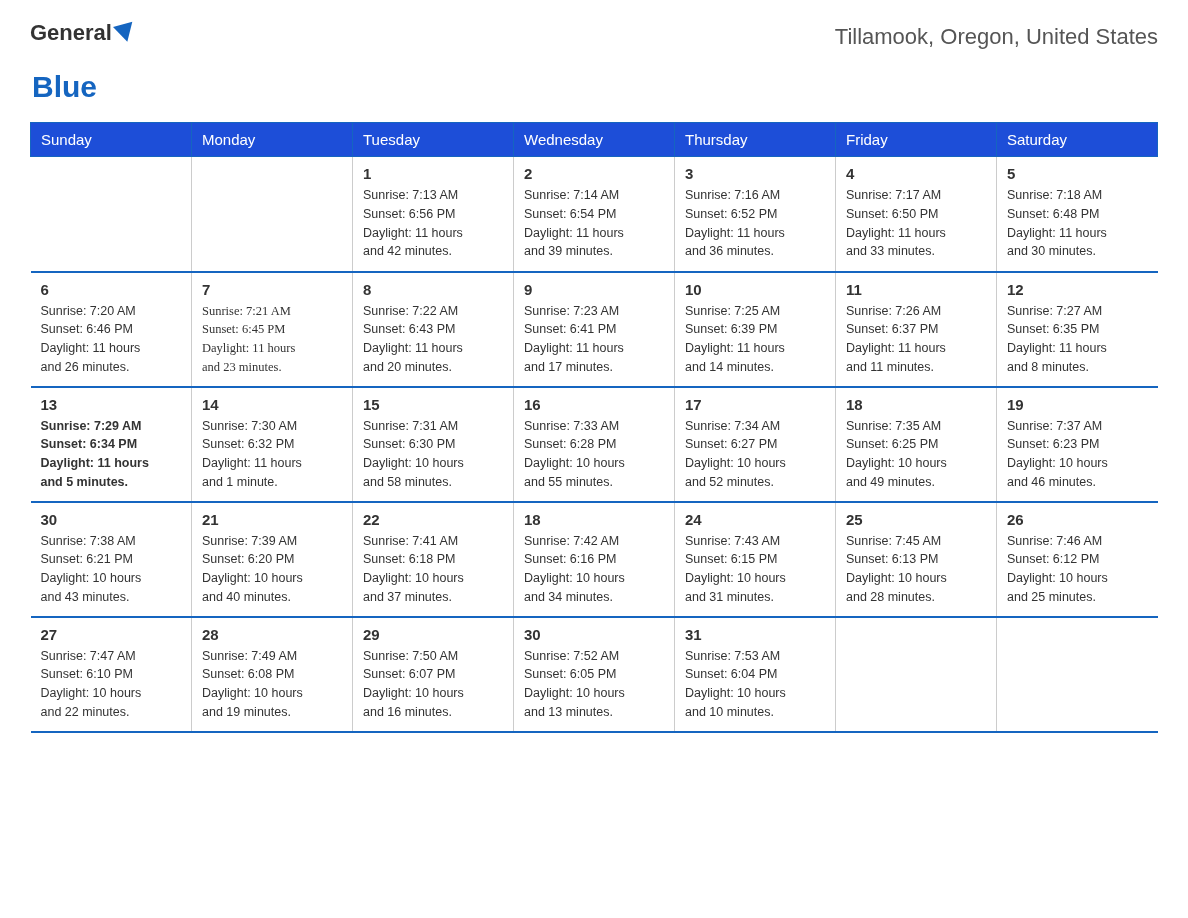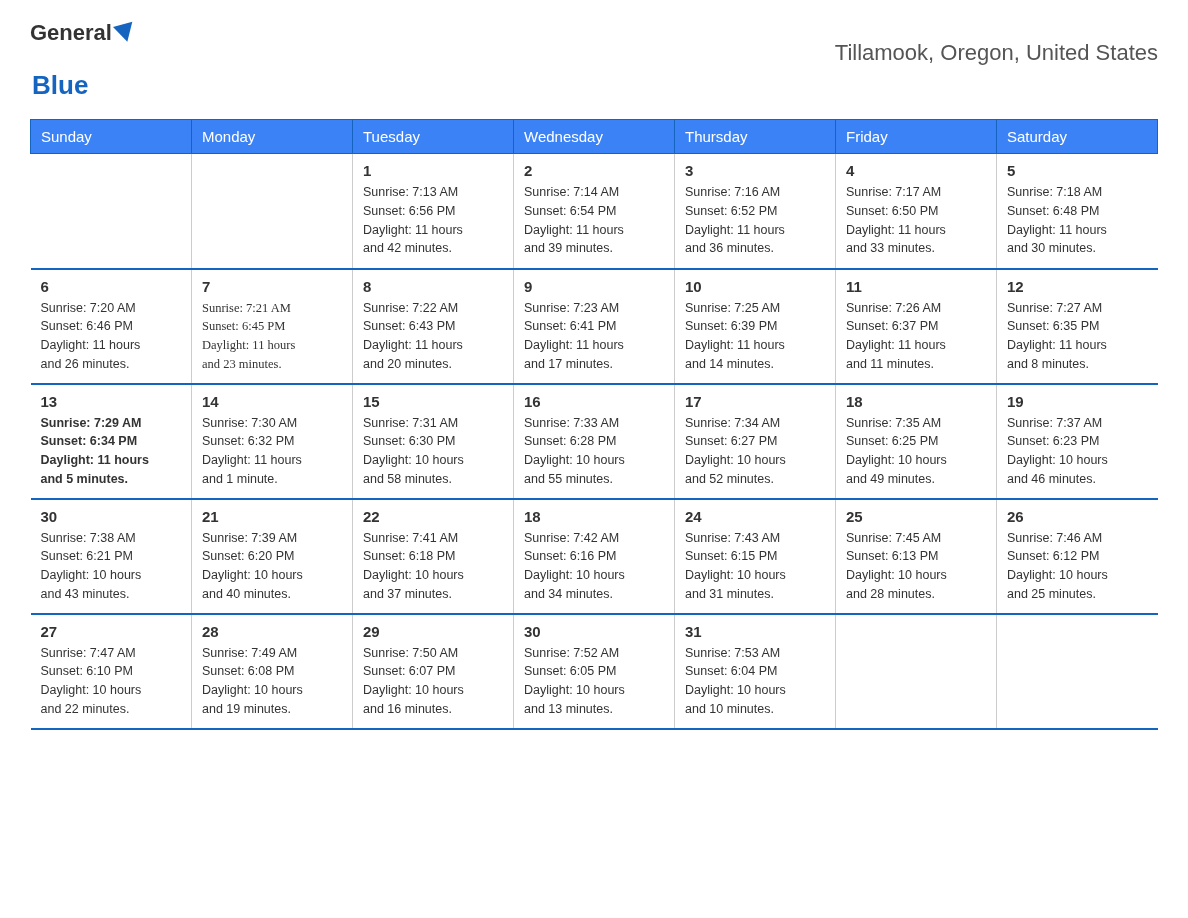--- a/index.html
+++ b/index.html
@@ -32,46 +32,46 @@
     .logo-triangle {
       width: 0;
       height: 0;
       border-left: 10px solid transparent;
       border-right: 10px solid transparent;
       border-top: 18px solid #1565c0;
       margin-left: 3px;
       transform: rotate(-15deg);
     }
     .logo-line {
-      font-size: 26px;
+      font-size: 30px;
       font-weight: bold;
       color: #1565c0;
       margin-top: -4px;
       margin-left: 2px;
     }
     .title-block {
       text-align: right;
     }
     .month-title {
       font-size: 52px;
       font-weight: normal;
       color: #333;
       line-height: 1.1;
     }
     .location-title {
       font-size: 22px;
       color: #555;
-      margin-top: 20px;
+      margin-top: 4px;
     }
     table {
       width: 100%;
       border-collapse: collapse;
     }
     thead tr {
-      background-color: #3b82f6;
+      background-color: #1d4ed8;
     }
     thead th {
       color: #fff;
       font-size: 15px;
       font-weight: normal;
       padding: 8px 10px;
       text-align: left;
       border: 1px solid #1565c0;
     }
     tbody tr {

